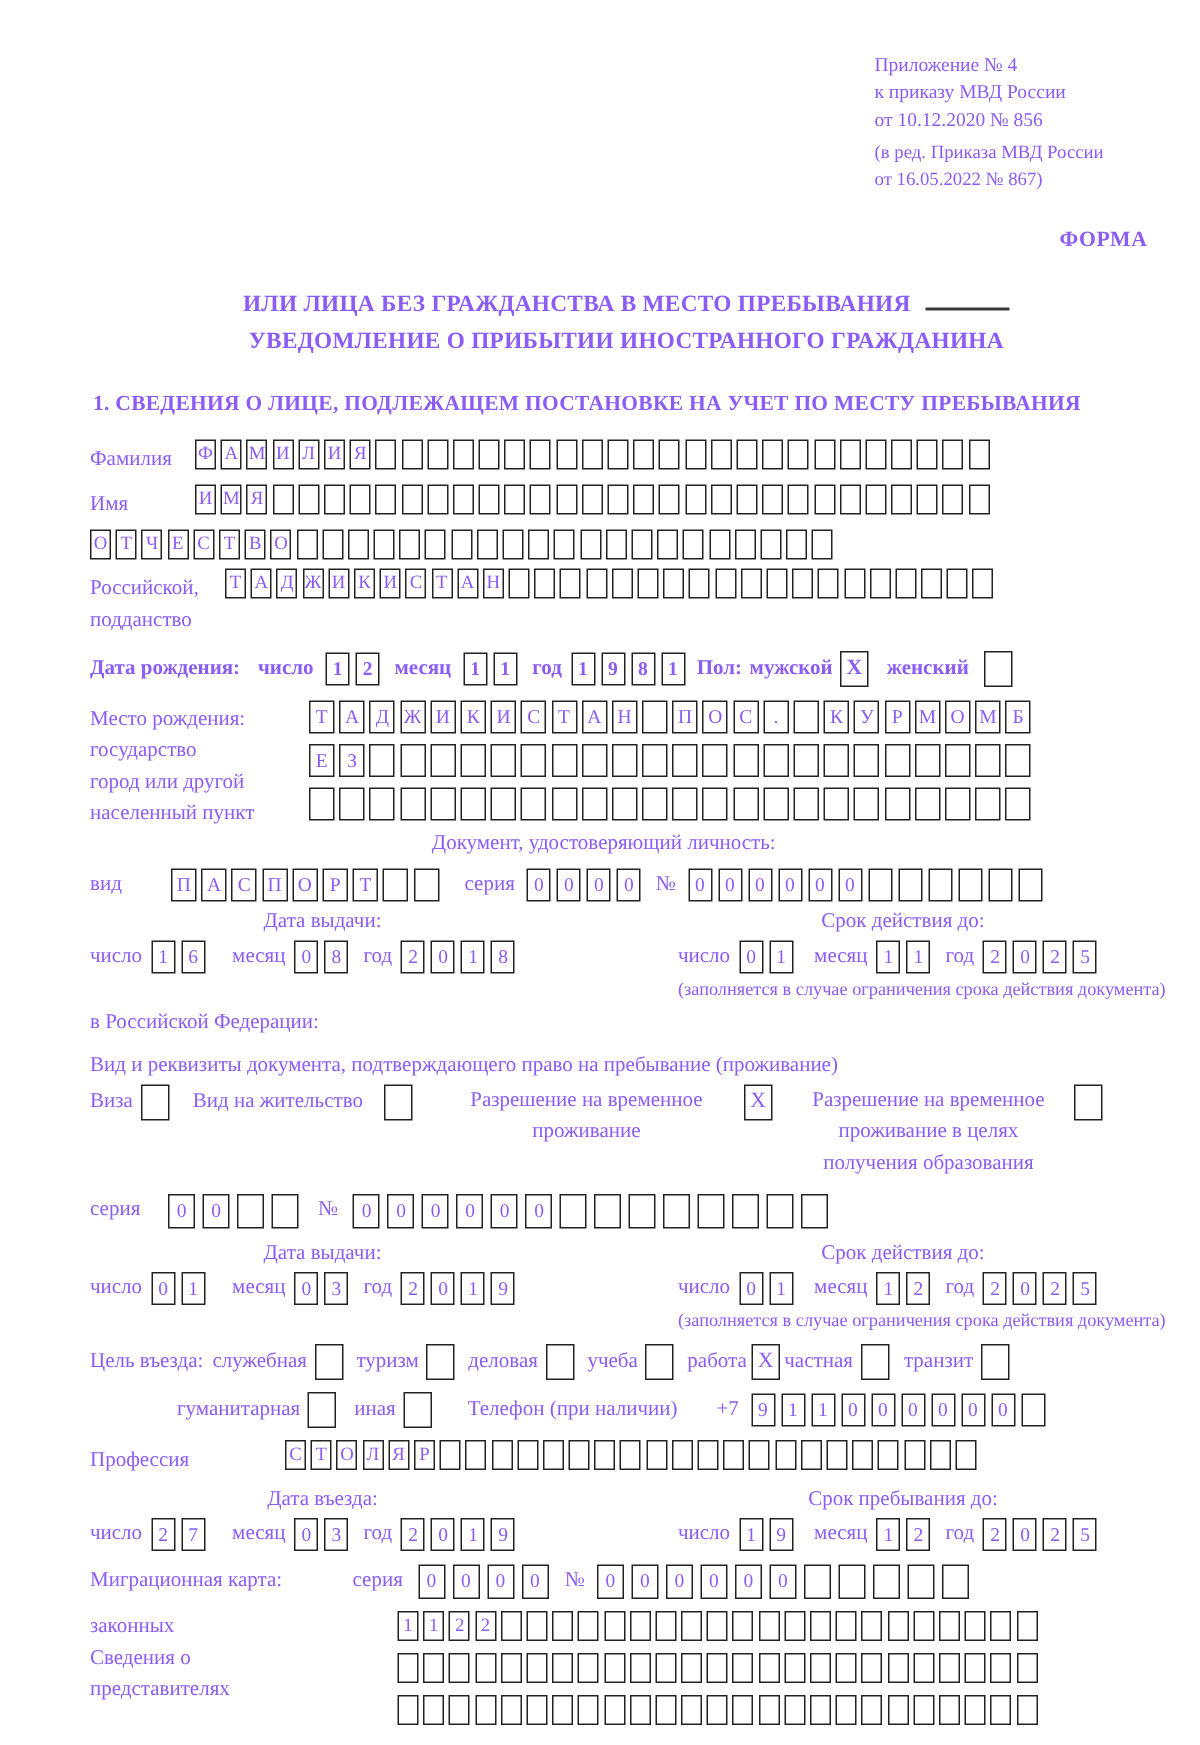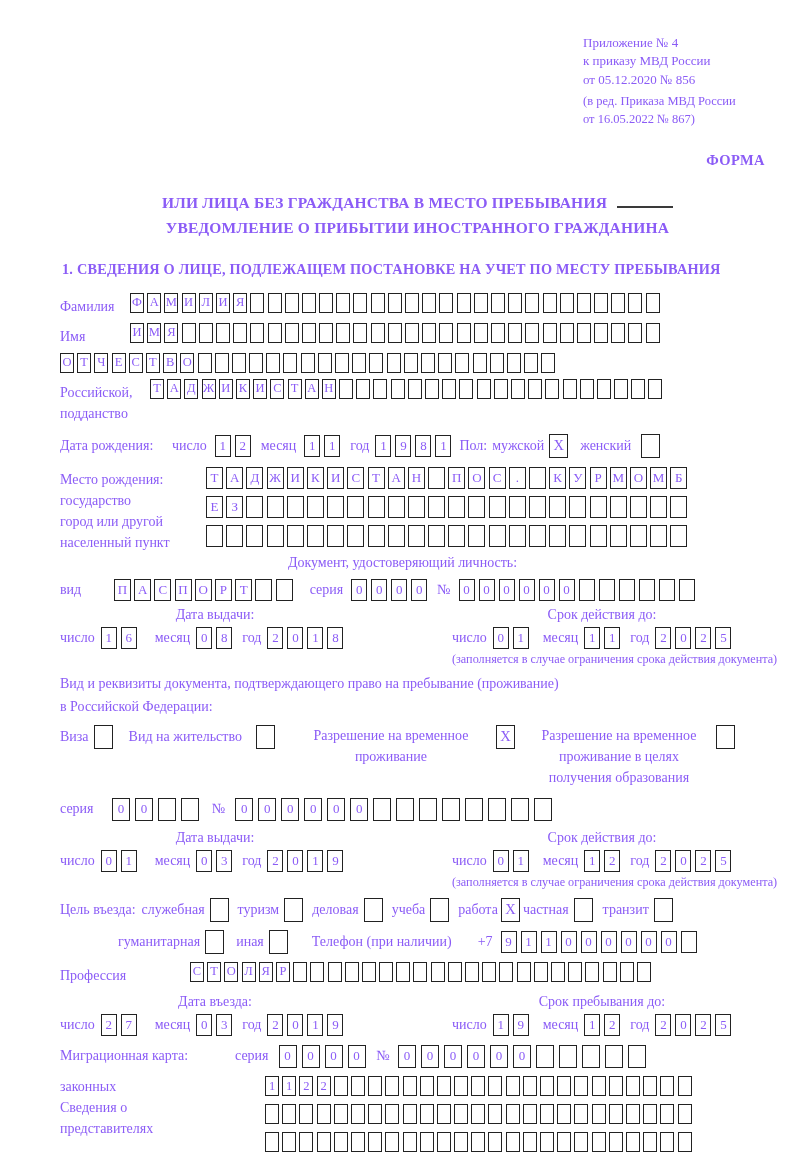--- a/index.html
+++ b/index.html
@@ -49,21 +49,21 @@
   .doc-heading { text-align:center; font-weight:normal; font-size:14px; margin:2px 30px 8px 0; } .gap12 { width:12px; flex-shrink:0; } .gap16 { width:16px; flex-shrink:0; }
 </style>
 </head>
 <body>
 
 <div class="page">
 
   <div class="hdr">
     <div>Приложение № 4</div>
     <div>к приказу МВД России</div>
-    <div>от 05.12.2020 № 856</div>
+    <div>от 10.12.2020 № 856</div>
     <div class="sub">
       <div>(в ред. Приказа МВД России</div>
       <div>от 16.05.2022 № 867)</div>
     </div>
   </div>
   <div class="forma">ФОРМА</div>
 
   <div class="title">
     <div><span>ИЛИ ЛИЦА БЕЗ ГРАЖДАНСТВА В МЕСТО ПРЕБЫВАНИЯ</span><span class="blankline"></span></div>
     <div>УВЕДОМЛЕНИЕ О ПРИБЫТИИ ИНОСТРАННОГО ГРАЖДАНИНА</div>
@@ -211,21 +211,21 @@
         <span class="cbox"></span>
         <span class="cbox"></span>
         <span class="cbox"></span>
         <span class="cbox"></span>
         <span class="cbox"></span>
         <span class="cbox"></span>
         <span class="cbox"></span>
       </span>
   </div>
 
-  <div class="frow" style="align-items:center; margin:10px 0 9px;">
+  <div class="frow" style="align-items:center; margin:10px 0 9px;font-weight:bold;">
     <span class="inl" style="width:112px">Дата рождения:</span>
     <span class="inl" style="margin-right:8px">число</span>
     <span class="boxrow" data-size="dt">
         <span class="cbox">1</span>
         <span class="cbox">2</span>
       </span>
     <span class="inl" style="margin:0 8px 0 6px">месяц</span>
     <span class="boxrow" data-size="dt">
         <span class="cbox">1</span>
         <span class="cbox">1</span>
@@ -413,22 +413,22 @@
             <span class="cbox">2</span>
             <span class="cbox">0</span>
             <span class="cbox">2</span>
             <span class="cbox">5</span>
           </span>
       </div>
       <div class="dnote">(заполняется в случае ограничения срока действия документа)</div>
     </div>
   </div>
 
+  <div class="intro">в Российской Федерации:</div>
   <div class="intro" style="margin-top:6px; margin-bottom:2px">Вид и реквизиты документа, подтверждающего право на пребывание (проживание)</div>
-  <div class="intro">в Российской Федерации:</div>
 
   <div class="frow" style="margin-bottom:10px">
     <span class="inl" style="padding-top:4px">Виза</span>
     <span class="chk"></span>
     <span class="gap16"></span>
     <span class="inl" style="padding-top:4px">Вид на жительство</span>
     <span class="chk" style="margin-left:14px"></span>
     <span class="gap16"></span>
     <span class="wraplbl" style="width:200px">Разрешение на временное проживание</span>
     <span class="chk">X</span>

